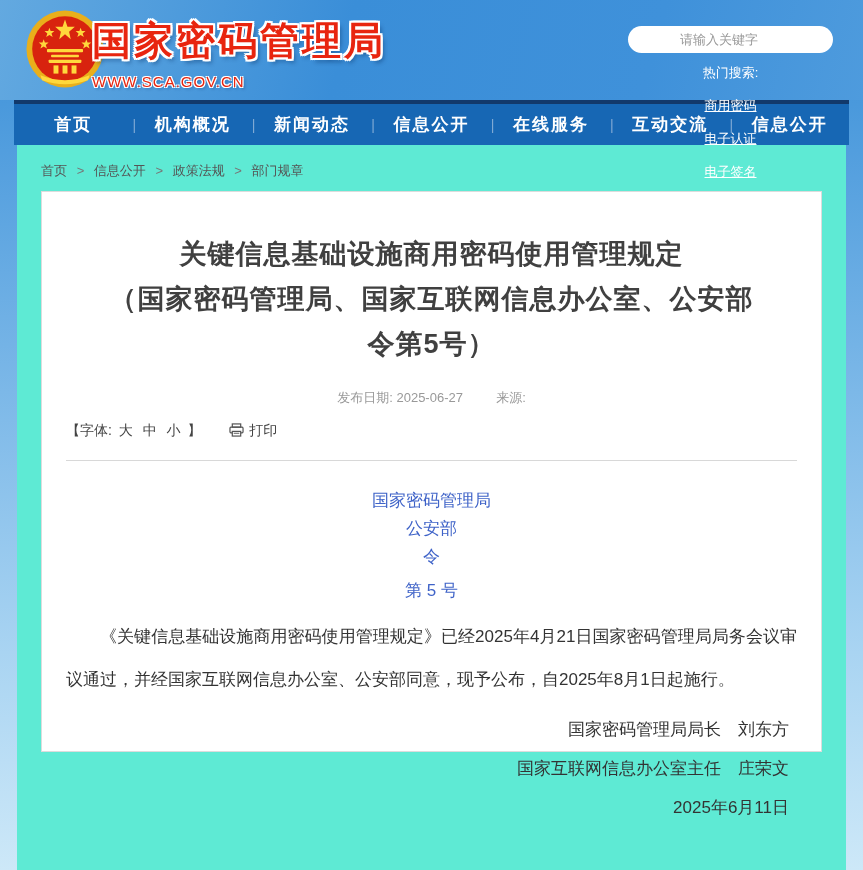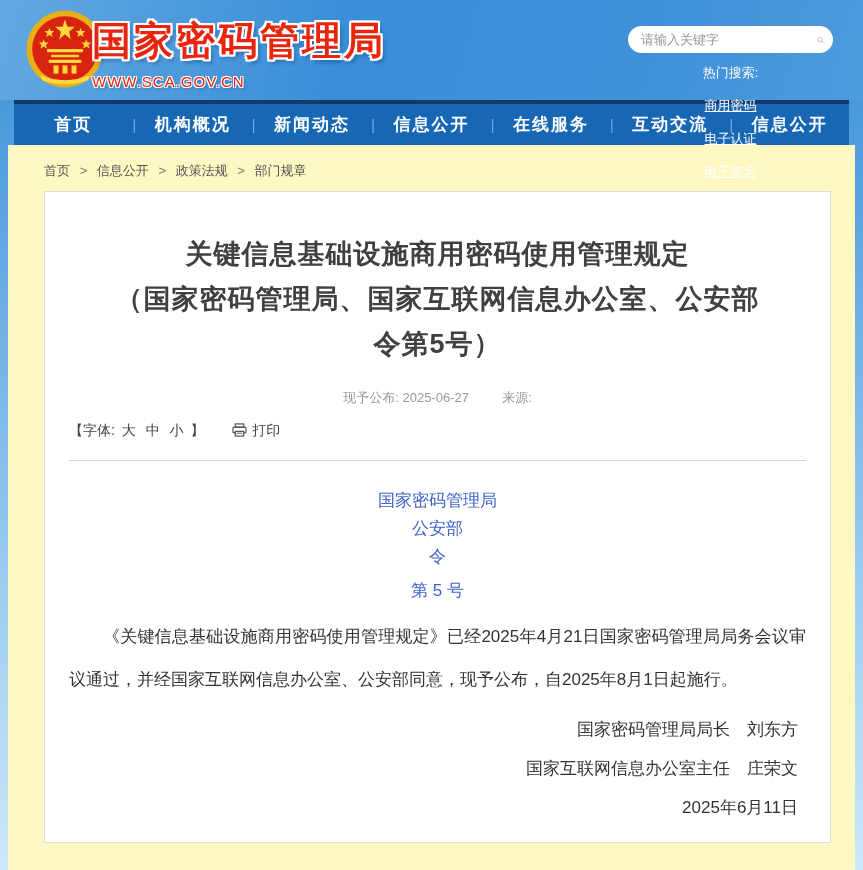--- a/index.html
+++ b/index.html
@@ -14,36 +14,36 @@
   .logo { position:absolute; left:24px; top:7px; width:82px; height:84px; }
   .site-text { position:absolute; left:92px; top:14px; }
   .site-name { font-size:39px; font-weight:bold; color:#e8250f; letter-spacing:3px;
     text-shadow:-2px -2px 0 #fff,2px -2px 0 #fff,-2px 2px 0 #fff,2px 2px 0 #fff,0 2px 0 #fff,2px 0 0 #fff,0 -2px 0 #fff,-2px 0 0 #fff,3px 4px 4px rgba(0,40,90,.45); }
   .site-url { margin-top:5px; font-size:15px; font-weight:normal; color:#e8250f; letter-spacing:1px;
     text-shadow:-1px -1px 0 #fff,1px -1px 0 #fff,-1px 1px 0 #fff,1px 1px 0 #fff,2px 2px 3px rgba(0,40,90,.4); }
   .search-area { position:absolute; right:30px; top:26px; width:205px; }
   .search-box { display:flex; align-items:center; width:205px; height:27px; background:#fff;
     border-radius:14px; padding:0 9px 0 13px; }
   .search-box input { flex:1; border:none; outline:none; font-size:13px; color:#333; background:transparent;
-    font-family:Liberation Sans, sans-serif; }
+    font-family:Liberation Serif, serif;margin-left:39px; }
   .search-box input::placeholder { color:#999; }
   .hot-search { display:flex; align-items:center; gap:15px; margin-top:11px; font-size:13px; color:#fff; white-space:nowrap;flex-direction:column; }
   .hot-search a { color:#fff; text-decoration:underline; cursor:pointer; }
   .hot-label { text-decoration:none; }
   
   .nav { margin:0 14px; height:45px; background:#1767b4; border-top:4px solid #12396b;
     display:flex; align-items:center; }
   .nav-item { flex:1; text-align:center; font-size:17px; font-weight:bold; color:#fff; cursor:pointer; letter-spacing:2px; }
   .nav-sep { width:1px; color:#7fa9d4; font-size:14px; font-weight:normal; }
   
-  .page-body { margin:0 8px; background:#fef9c3; height:725px;padding-left:12px; }
+  .page-body { margin:0 17px; background:#5eead4; height:725px; }
   .breadcrumb { padding:17px 24px 11px; font-size:13px; color:#555; }
   .breadcrumb a { color:#555; text-decoration:none; cursor:pointer; }
   .bc-sep { margin:0 6px; color:#777; }
-  .panel { margin:0 24px; border:1px solid #dcdcdc; background:#fff; padding:40px 24px 30px; height:652px; }
+  .panel { margin:0 24px; border:1px solid #dcdcdc; background:#fff; padding:40px 24px 30px; height:561px; }
   .article-title { text-align:center; font-size:27px; font-weight:bold; color:#404040; line-height:45px; letter-spacing:1px; }
   .meta-line { margin-top:22px; text-align:center; font-size:13px; color:#999; }
   .meta-line .gap { display:inline-block; width:26px; }
   .font-line { margin-top:15px; text-align:left; font-size:14px; color:#444; }
   .font-size-opt { margin:0 3px; cursor:pointer; }
   .print-btn { margin-left:24px; cursor:pointer; color:#444; }
   .print-btn svg { vertical-align:-2px; margin-right:5px; }
   .divider { margin-top:20px; border:none; border-top:1px solid #d8d8d8; }
   .article-body { margin-top:26px; }
   .issuer { text-align:center; font-size:17px; color:#3f63c8; line-height:28px; cursor:pointer; }
@@ -120,21 +120,21 @@
   </div>
 
   <div class="panel">
     <div class="article-title">
       <div>关键信息基础设施商用密码使用管理规定</div>
       <div>（国家密码管理局、国家互联网信息办公室、公安部</div>
       <div>令第5号）</div>
     </div>
 
     <div class="meta-line">
-      <span>现予公布:</span>
+      <span>发布日期:</span>
       <span>2025-06-27</span>
       <span class="gap"></span>
       <span>来源:</span>
     </div>
 
     <div class="font-line">
       <span>【字体:</span>
       <span class="font-size-opt">大</span>
       <span class="font-size-opt">中</span>
       <span class="font-size-opt">小</span>

